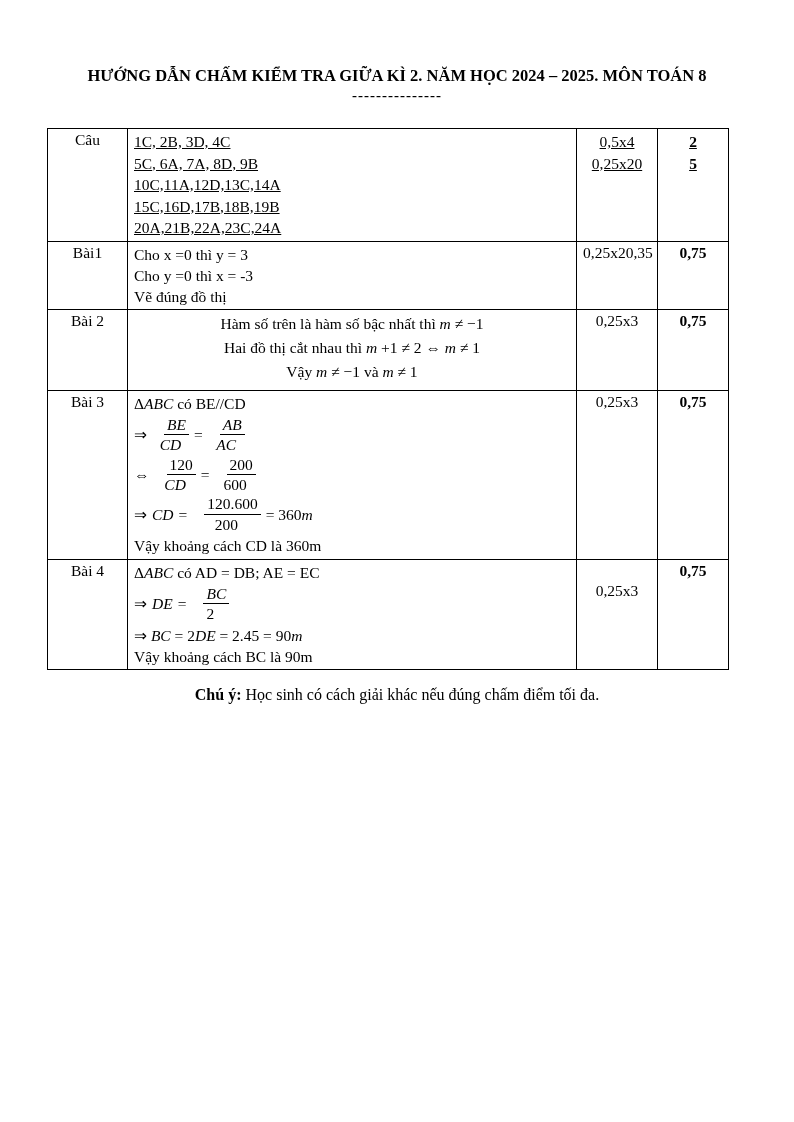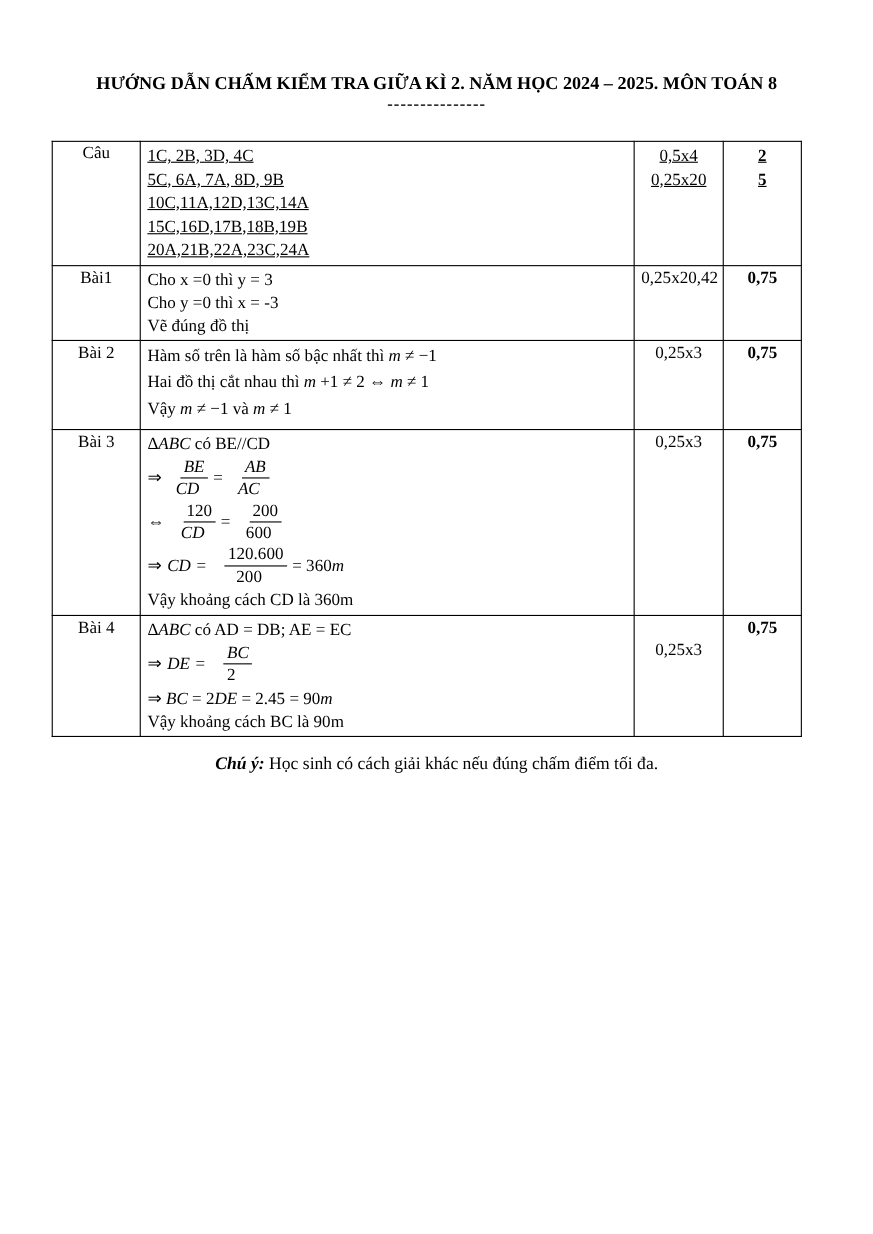--- a/index.html
+++ b/index.html
@@ -26,21 +26,21 @@
     text-align:center;vertical-align:middle;font-weight:700;
     height:72px;padding:2px 4px;line-height:21px;
   }
   td.c1{text-align:center;vertical-align:middle;}
   td.c3{text-align:center;}
   td.c3mid{text-align:center;vertical-align:middle;}
   td.c4{text-align:center;font-weight:700;}
   td.c4mid{text-align:center;font-weight:700;vertical-align:middle;}
   .ln{line-height:21px;white-space:nowrap;}
   tr.cau .ln{line-height:21.5px;text-decoration:underline;}
-  tr.bai2 .ln{line-height:24px;}
+  tr.bai2 .ln{line-height:24px;text-align:center;}
   tr.cau td{height:108px;}
   tr.bai1 td{height:62px;}
   tr.bai2 td{height:76px;}
   tr.bai3 td{height:164px;}
   tr.bai4 td{height:101px;}
   tr.total-row td{height:27px;}
   .split{
     display:flex;flex-direction:row;justify-content:space-between;height:58px;text-align:right;
   }
   .pt20{padding-top:20px;}
@@ -49,21 +49,21 @@
   .frac .num{display:block;border-bottom:1px solid #000;padding:0 3px 1px;margin-left:12px;}
   .frac .den{display:block;padding:1px 3px 0;}
   .mi{font-style:italic;}
   .joined{display:inline-flex;align-items:baseline;}
   td.total-cell{
     text-align:center;vertical-align:middle;font-weight:700;font-size:16px;
   }
   .note{
     text-align:center;margin-top:16px;font-size:16px;
   }
-  .note .note-label{font-weight:700;font-style:italic;}
+  .note .note-label{font-weight:700;}
 </style>
 </head>
 <body>
 
 <div class="title">HƯỚNG DẪN CHẤM KIỂM TRA GIỮA KÌ 2. NĂM HỌC 2024 – 2025. MÔN TOÁN 8</div>
 <div class="divider">---------------</div>
 
 <table class="grading">
   <colgroup>
     <col style="width:80px">
@@ -96,21 +96,21 @@
   <tr class="bai1">
     <td class="c1">Bài1</td>
     <td>
       <div class="ln">Cho x =0 thì y = 3</div>
       <div class="ln">Cho y =0 thì x = -3</div>
       <div class="ln">Vẽ đúng đồ thị</div>
     </td>
     <td class="c3">
       <div class="split">
         <div>0,25x2</div>
-        <div>0,42</div>
+        <div>0,35</div>
       </div>
     </td>
     <td class="c4mid">0,75</td>
   </tr>
 
   <tr class="bai2">
     <td class="c1">Bài 2</td>
     <td>
       <div class="ln">
         <span>Hàm số trên là hàm số bậc nhất  thì</span>

